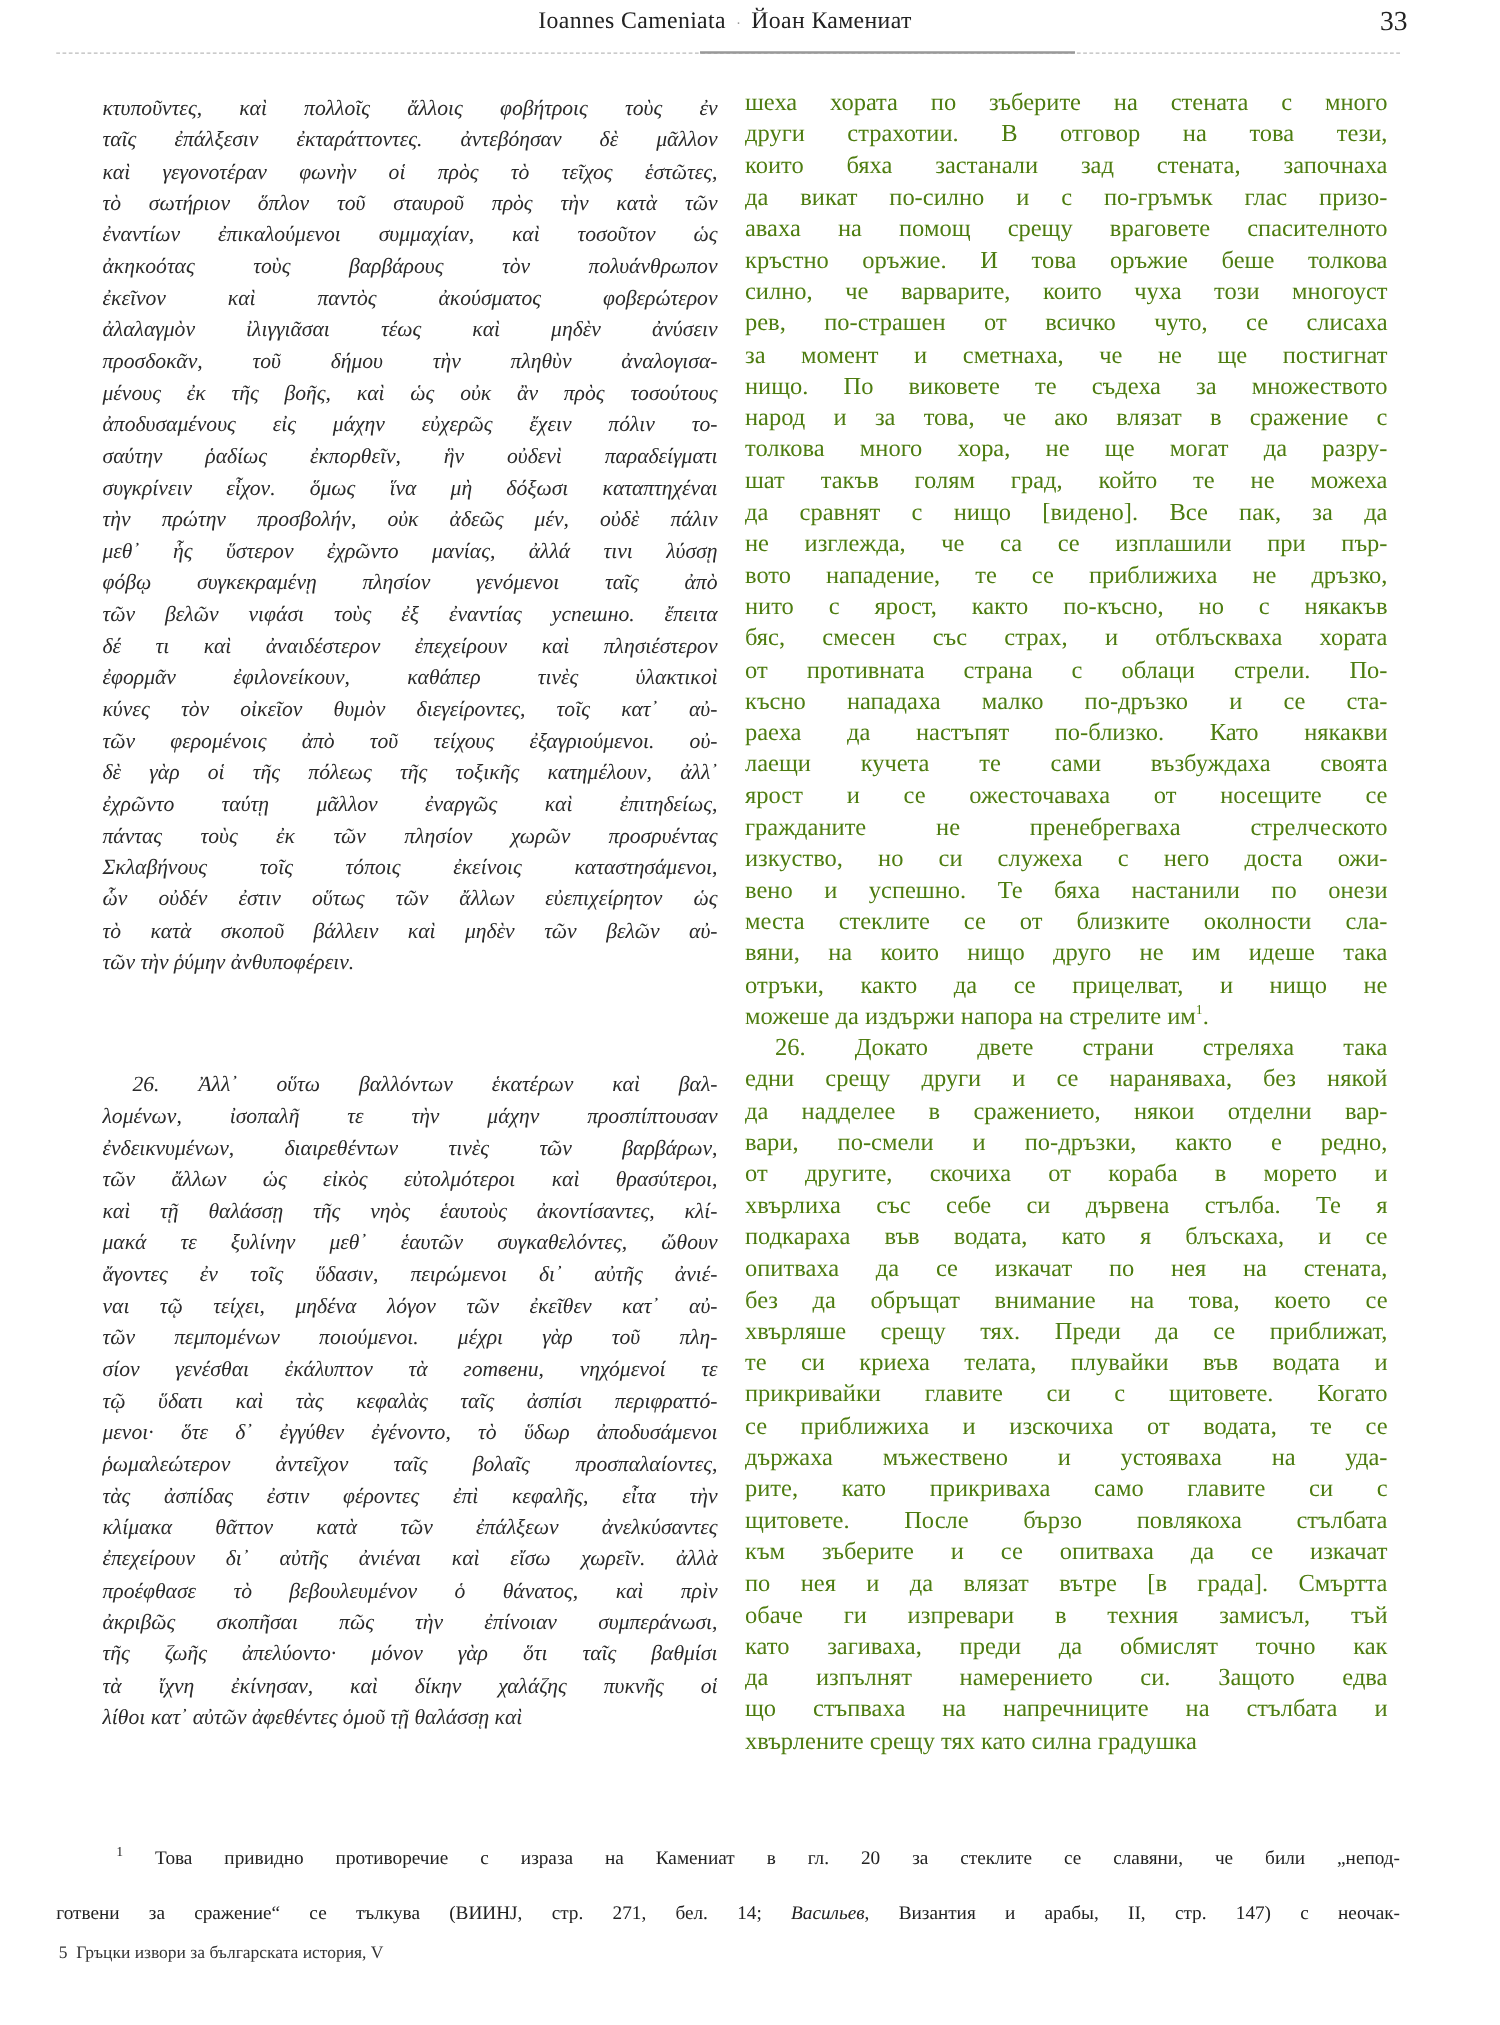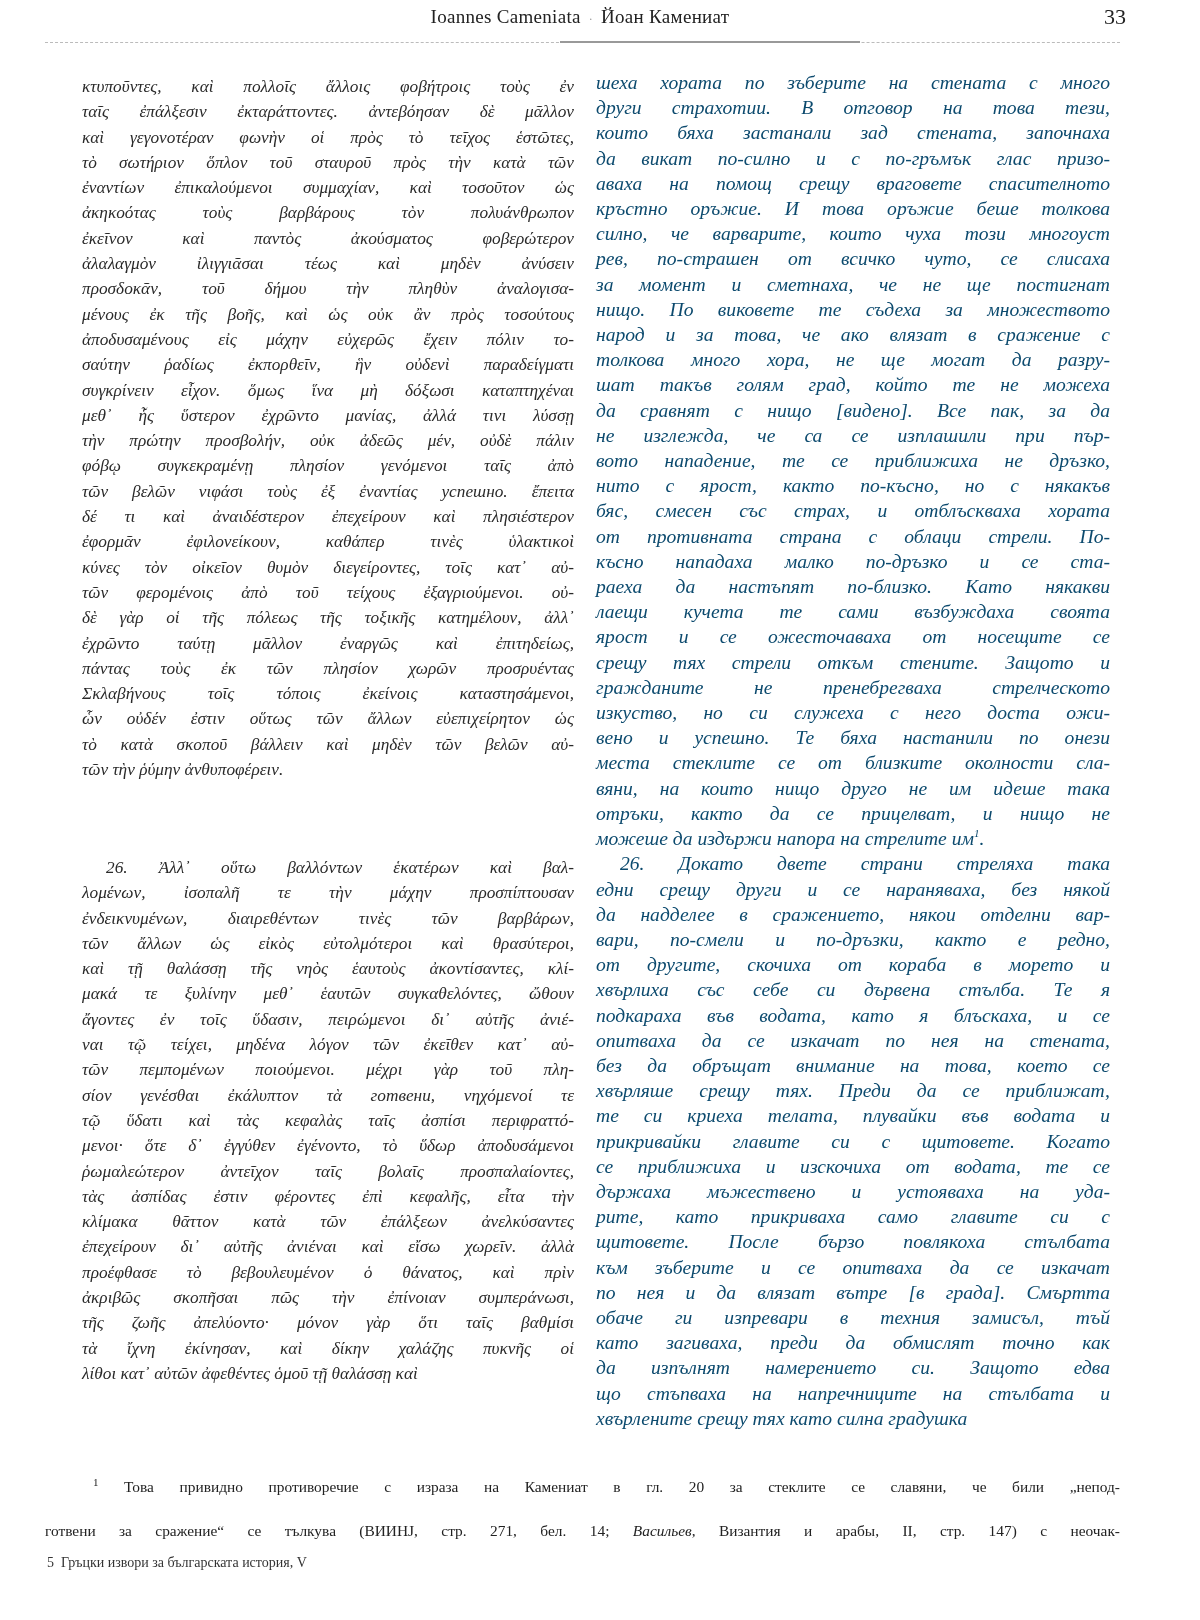--- a/index.html
+++ b/index.html
@@ -31,21 +31,21 @@
     font-family: "Liberation Serif", serif;
   }
   .greek {
     left: 82px; width: 492px; font-style: italic; font-size: 17.3px; line-height: 25.3px;
     color: #2a2a2a; text-align: justify;
   }
   .greek-1 { top: 74px; }
   .greek-2 { top: 855px; }
   .bulgarian {
     left: 596px; width: 514px; font-size: 19.6px; line-height: 25.2px;
-    color: #0c4a6e; text-align: justify; font-style: italic;
+    color: #4d7c0f; text-align: justify;
   }
   .bulgarian-1 { top: 70px; }
   .line { display: block; white-space: nowrap; text-align-last: justify; text-align: justify; height: inherit; }
   .line.last { text-align-last: left; }
   .indent { padding-left: 24px; }
   .sup { font-size: 11px; vertical-align: super; line-height: 0; }
   .footnote {
     position: absolute; left: 45px; width: 1075px; top: 1455px;
     font-family: "Liberation Serif", serif; font-size: 15.4px; line-height: 22.5px; color: #222;
   }
@@ -76,22 +76,22 @@
     <span class="line">τὸ σωτήριον ὅπλον τοῦ σταυροῦ πρὸς τὴν κατὰ τῶν</span>
     <span class="line">ἐναντίων ἐπικαλούμενοι συμμαχίαν, καὶ τοσοῦτον ὡς</span>
     <span class="line">ἀκηκοότας τοὺς βαρβάρους τὸν πολυάνθρωπον</span>
     <span class="line">ἐκεῖνον καὶ παντὸς ἀκούσματος φοβερώτερον</span>
     <span class="line">ἀλαλαγμὸν ἰλιγγιᾶσαι τέως καὶ μηδὲν ἀνύσειν</span>
     <span class="line">προσδοκᾶν, τοῦ δήμου τὴν πληθὺν ἀναλογισα-</span>
     <span class="line">μένους ἐκ τῆς βοῆς, καὶ ὡς οὐκ ἂν πρὸς τοσούτους</span>
     <span class="line">ἀποδυσαμένους εἰς μάχην εὐχερῶς ἔχειν πόλιν το-</span>
     <span class="line">σαύτην ῥαδίως ἐκπορθεῖν, ἣν οὐδενὶ παραδείγματι</span>
     <span class="line">συγκρίνειν εἶχον. ὅμως ἵνα μὴ δόξωσι καταπτηχέναι</span>
+    <span class="line">τὴν πρώτην προσβολήν, οὐκ ἀδεῶς μέν, οὐδὲ πάλιν</span>
     <span class="line">μεθ᾿ ἧς ὕστερον ἐχρῶντο μανίας, ἀλλά τινι λύσσῃ</span>
-    <span class="line">τὴν πρώτην προσβολήν, οὐκ ἀδεῶς μέν, οὐδὲ πάλιν</span>
     <span class="line">φόβῳ συγκεκραμένῃ πλησίον γενόμενοι ταῖς ἀπὸ</span>
     <span class="line">τῶν βελῶν νιφάσι τοὺς ἐξ ἐναντίας успешно. ἔπειτα</span>
     <span class="line">δέ τι καὶ ἀναιδέστερον ἐπεχείρουν καὶ πλησιέστερον</span>
     <span class="line">ἐφορμᾶν ἐφιλονείκουν, καθάπερ τινὲς ὑλακτικοὶ</span>
     <span class="line">κύνες τὸν οἰκεῖον θυμὸν διεγείροντες, τοῖς κατ᾿ αὐ-</span>
     <span class="line">τῶν φερομένοις ἀπὸ τοῦ τείχους ἐξαγριούμενοι. οὐ-</span>
     <span class="line">δὲ γὰρ οἱ τῆς πόλεως τῆς τοξικῆς κατημέλουν, ἀλλ᾿</span>
     <span class="line">ἐχρῶντο ταύτῃ μᾶλλον ἐναργῶς καὶ ἐπιτηδείως,</span>
     <span class="line">πάντας τοὺς ἐκ τῶν πλησίον χωρῶν προσρυέντας</span>
     <span class="line">Σκλαβήνους τοῖς τόποις ἐκείνοις καταστησάμενοι,</span>
@@ -141,21 +141,20 @@
       <span class="line">да сравнят с нищо [видено]. Все пак, за да</span>
       <span class="line">не изглежда, че са се изплашили при пър-</span>
       <span class="line">вото нападение, те се приближиха не дръзко,</span>
       <span class="line">нито с ярост, както по-късно, но с някакъв</span>
       <span class="line">бяс, смесен със страх, и отблъскваха хората</span>
       <span class="line">от противната страна с облаци стрели. По-</span>
       <span class="line">късно нападаха малко по-дръзко и се ста-</span>
       <span class="line">раеха да настъпят по-близко. Като някакви</span>
       <span class="line">лаещи кучета те сами възбуждаха своята</span>
       <span class="line">ярост и се ожесточаваха от носещите се</span>
-      <span class="line">срещу тях стрели откъм стените. Защото и</span>
       <span class="line">гражданите не пренебрегваха стрелческото</span>
       <span class="line">изкуство, но си служеха с него доста ожи-</span>
       <span class="line">вено и успешно. Те бяха настанили по онези</span>
       <span class="line">места стеклите се от близките околности сла-</span>
       <span class="line">вяни, на които нищо друго не им идеше така</span>
       <span class="line">отръки, както да се прицелват, и нищо не</span>
       <span class="line last">можеше да издържи напора на стрелите им<span class="sup">1</span>.</span>
     </div>
   <div id="bg-para26">
       <span class="line indent">26. Докато двете страни стреляха така</span>

